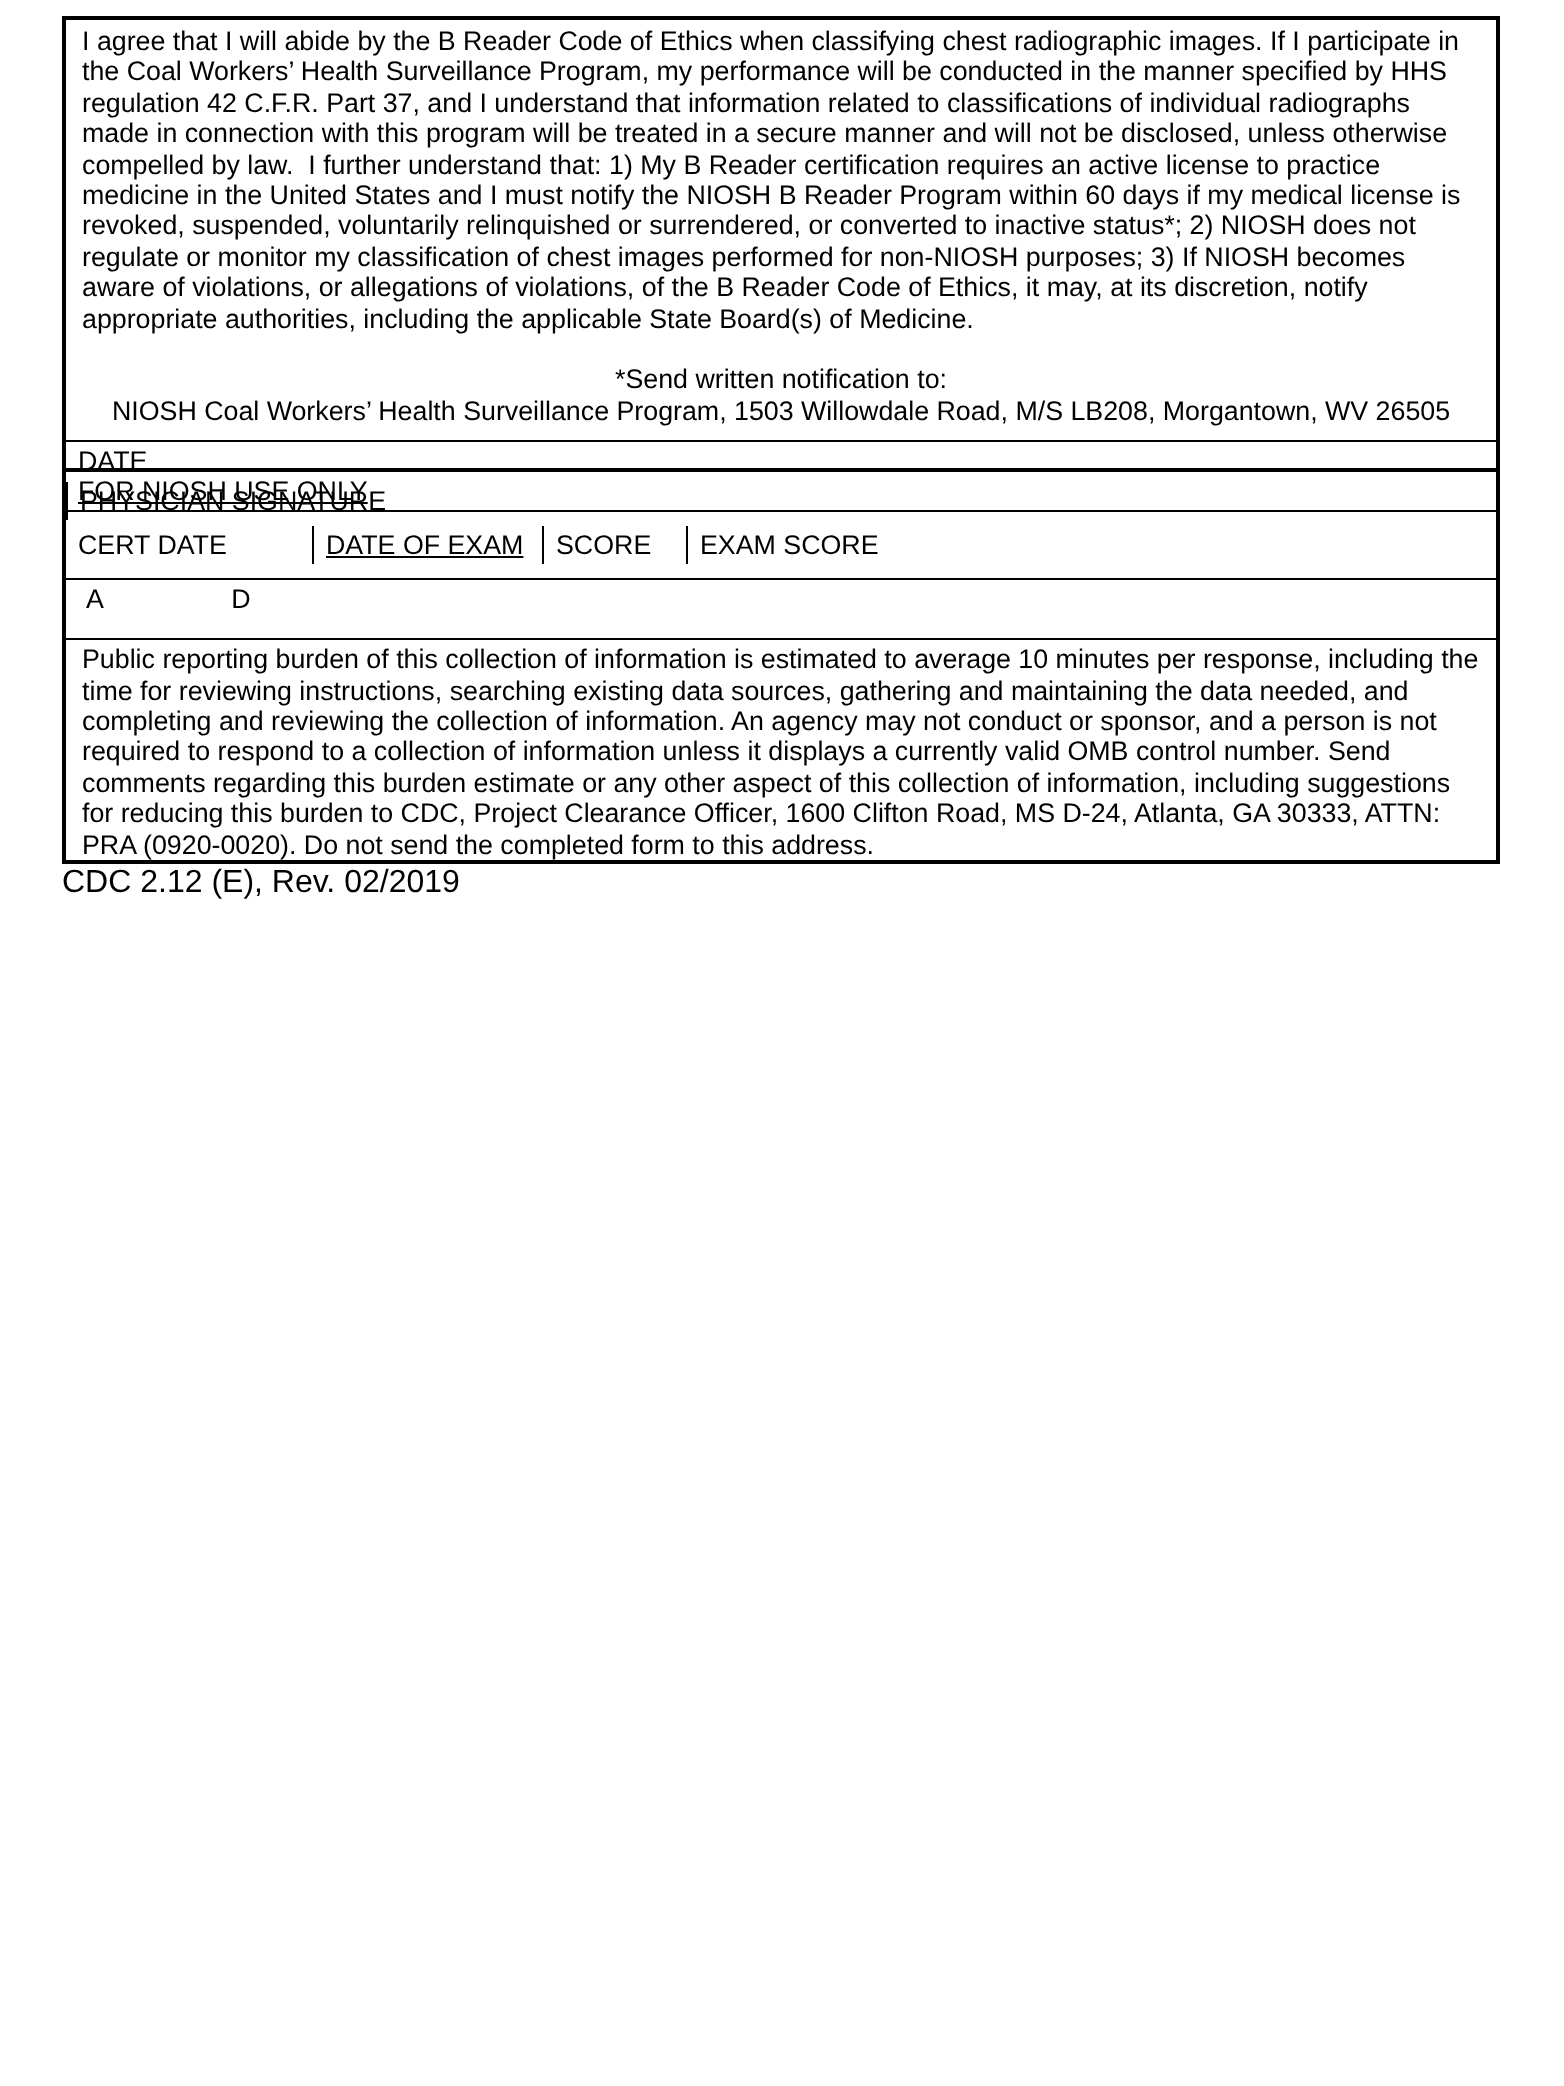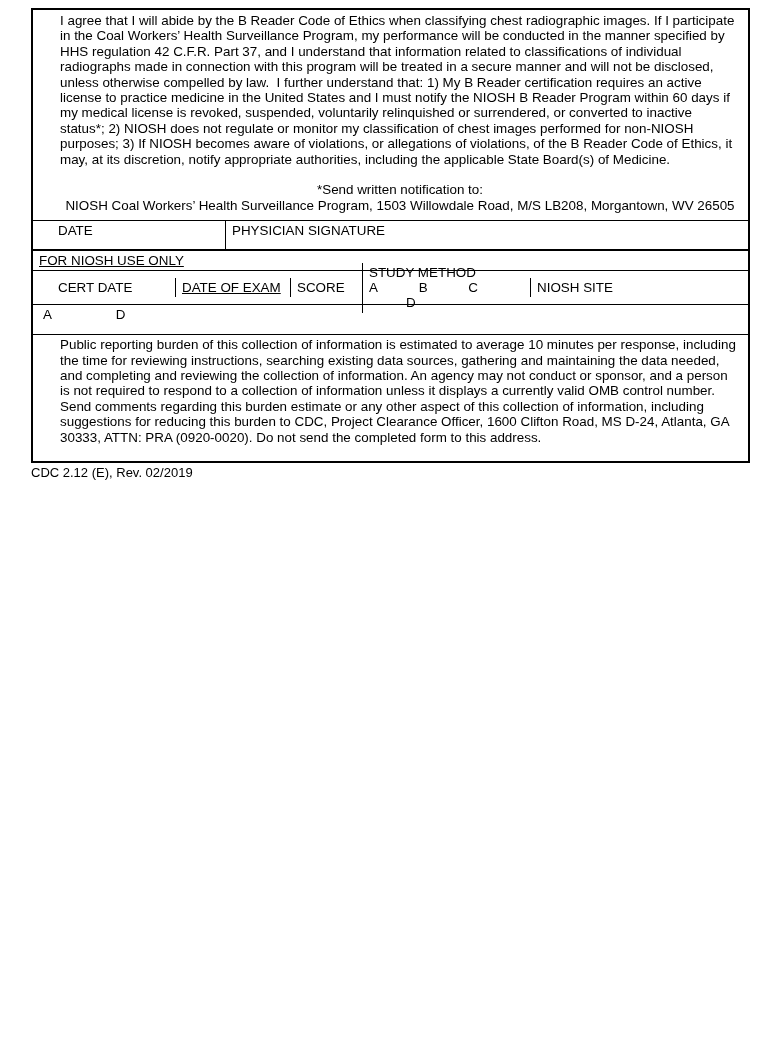--- a/index.html
+++ b/index.html
@@ -10,45 +10,45 @@
     font-size:13.4px; line-height:15.4px; color:#000;
     position:relative; overflow:hidden;
   }
   .page { position:absolute; inset:0; background:#fff; }
   .doc { position:absolute; left:31px; top:8px; width:719px; }
   .form { border:2px solid #000; background:#fff; }
   .row { display:flex; border-top:1px solid #000; }
   .row:first-child { border-top:none; }
   .row.heavy-top { border-top:2px solid #000; }
   .cell { border-left:1px solid #000; padding:2px 6px; }
-  .cell:first-child { border-left:none;margin-left:19px; }
+  .cell:first-child { border-left:none; }
   .fullcell { width:100%; }
   .ethics-cell { padding:3px 8px 7px 8px; }
   .ethics-body { white-space:pre-wrap; }
   .note-block { margin-top:15.4px;text-align:center; }
-  .sig-row { height:29px; }
+  .sig-row { height:14px;flex-direction:column; }
   .date-cell { width:173px; }
   .sig-cell { flex:1; }
   .niosh-row { height:21px; padding:2px 6px; font-weight:normal; }
   .niosh-row .hdr { text-decoration:underline; }
   .exam-row { height:34px;align-items:center; }
   .c-cert  { width:123px; }
   .c-dexam { width:115px;text-decoration:underline; }
   .c-type  { width:120px; }
   .c-score { width:72px; }
   .c-study { width:168px; }
   .c-site  { flex:1; }
   .opts span { display:inline-block; }
   .type-opts .opt-2 { margin-left:68px; }
   .study-opts span + span { margin-left:37px; }
   .format-row { height:30px; padding:2px 6px; display:block; }
   .format-opts { padding-left:4px; }
   .format-opts .opt-2 { margin-left:60px; }
-  .burden-cell { padding:2px 8px 16px 8px; }
-  .footer { margin-top:2px; font-size:13px; line-height:15px; }
+  .burden-cell { padding:2px 8px 0 8px; }
+  .footer { margin-top:2px; font-size:16px; line-height:15px; }
 </style>
 </head>
 <body>
 
 <div class="page">
   <div class="doc">
 
     <div class="form">
 
       <div class="row">
@@ -77,31 +77,22 @@
       <div class="row exam-row">
         <div class="cell c-cert">
           <span>CERT DATE</span>
         </div>
         <div class="cell c-dexam">
           <span>DATE OF EXAM</span>
         </div>
         <div class="cell c-score">
           <span>SCORE</span>
         </div>
-        <div class="cell c-study">
-          <div>STUDY METHOD</div>
-          <div class="opts study-opts">
-            <span>A</span>
-            <span>B</span>
-            <span>C</span>
-            <span>D</span>
-          </div>
-        </div>
         <div class="cell c-site">
-          <span>NIOSH SITE</span>
+          <span>EXAM SCORE</span>
         </div>
       </div>
 
       <div class="row format-row">
         <div class="opts format-opts">
           <span class="opt-1">A</span>
           <span class="opt-2">D</span>
         </div>
       </div>
 

